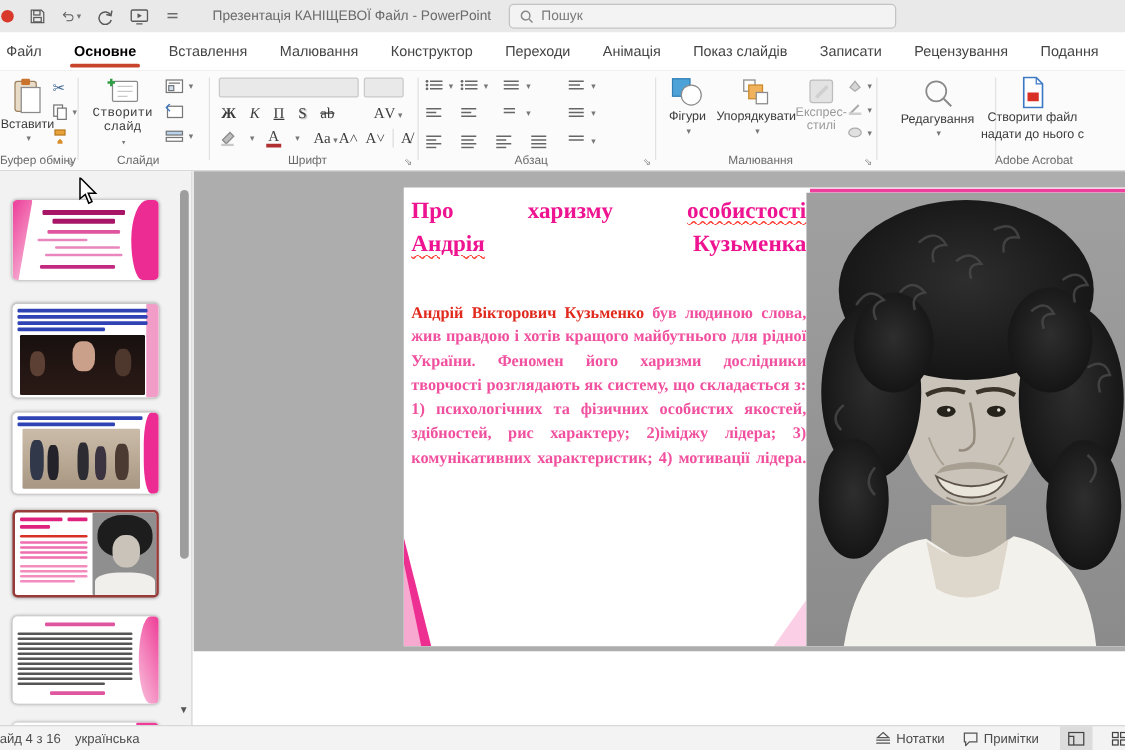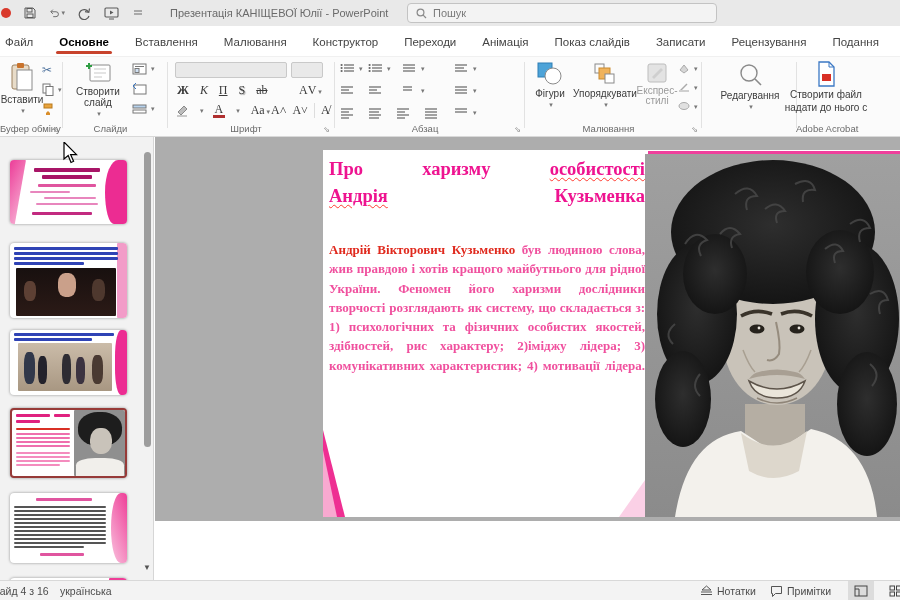--- a/index.html
+++ b/index.html
@@ -125,21 +125,21 @@
           <rect x="1" y="1" width="13" height="9" rx="1" fill="none" stroke="#5a5a5a" stroke-width="1.1"></rect>
           <path d="M6 3.5 L9.5 5.5 L6 7.5 z" fill="#5a5a5a"></path>
           <path d="M5 12 h5" stroke="#5a5a5a"></path>
         </svg>
     </div>
     <div class="tb-icon">
       <svg class="icon" width="10" height="8" viewBox="0 0 10 8">
           <path d="M1 2 h8 M1 5 h8" stroke="#6a6a6a" stroke-width="1.1"></path>
         </svg>
     </div>
-    <span id="tb-title">Презентація КАНІЩЕВОЇ Юлії - PowerPoint</span>
+    <span id="tb-title">Презентація КАНІЩЕВОЇ Файл - PowerPoint</span>
     <div id="tb-search">
       <svg class="icon" width="11" height="11" viewBox="0 0 11 11">
           <circle cx="4.5" cy="4.5" r="3.4" fill="none" stroke="#8a8a8a" stroke-width="1.2"></circle>
           <path d="M7.2 7.2 L10 10" stroke="#8a8a8a" stroke-width="1.2"></path>
         </svg>
       <span>Пошук</span>
     </div>
   </div>
 
   <div id="tabrow">
@@ -184,21 +184,21 @@
             <rect x="2" y="1" width="8" height="4" fill="#e8a33d" stroke="#b97a1e"></rect>
             <path d="M6 5 v3 l-2 2 v2 h4 v-2 l-2 -2" fill="#d98e2b"></path>
           </svg>
       </div>
       <span class="glabel">Буфер обміну</span>
       <span class="launcher">⇘</span>
     </div>
     <div class="gdiv" style="left:62px;"></div>
 
     <div class="rgroup" style="left:64px;width:103px;">
-      <div class="bigbtn" style="position:absolute;left:8px;top:5px;width:52px;">
+      <div class="bigbtn" style="position:absolute;left:8px;top:5px;width:52px;font-family:Liberation Mono, monospace;">
         <svg class="icon" width="26" height="22" viewBox="0 0 26 22">
             <rect x="5" y="3" width="20" height="16" rx="1" fill="#fff" stroke="#8a8a8a"></rect>
             <path d="M9 7 h12 M9 11 h12 M9 15 h8" stroke="#c9c9c9"></path>
             <path d="M4 1 v6 M1 4 h6" stroke="#2f9e44" stroke-width="2"></path>
           </svg>
         <span style="font-size:10px;line-height:11px;">Створити слайд</span>
         <span class="chev">▾</span>
       </div>
       <div class="smicon" style="position:absolute;left:68px;top:6px;">
         <svg class="icon" width="15" height="12" viewBox="0 0 15 12">

